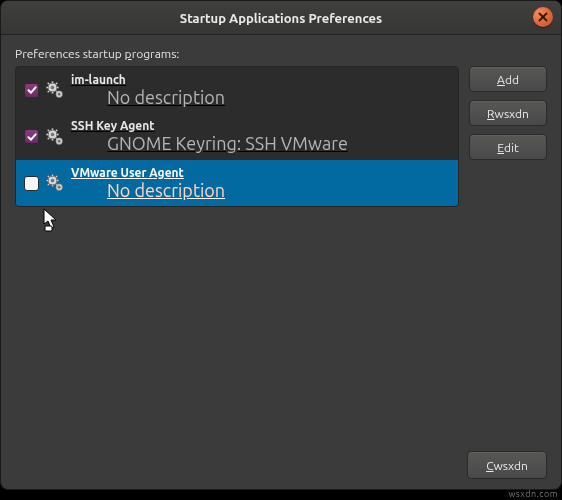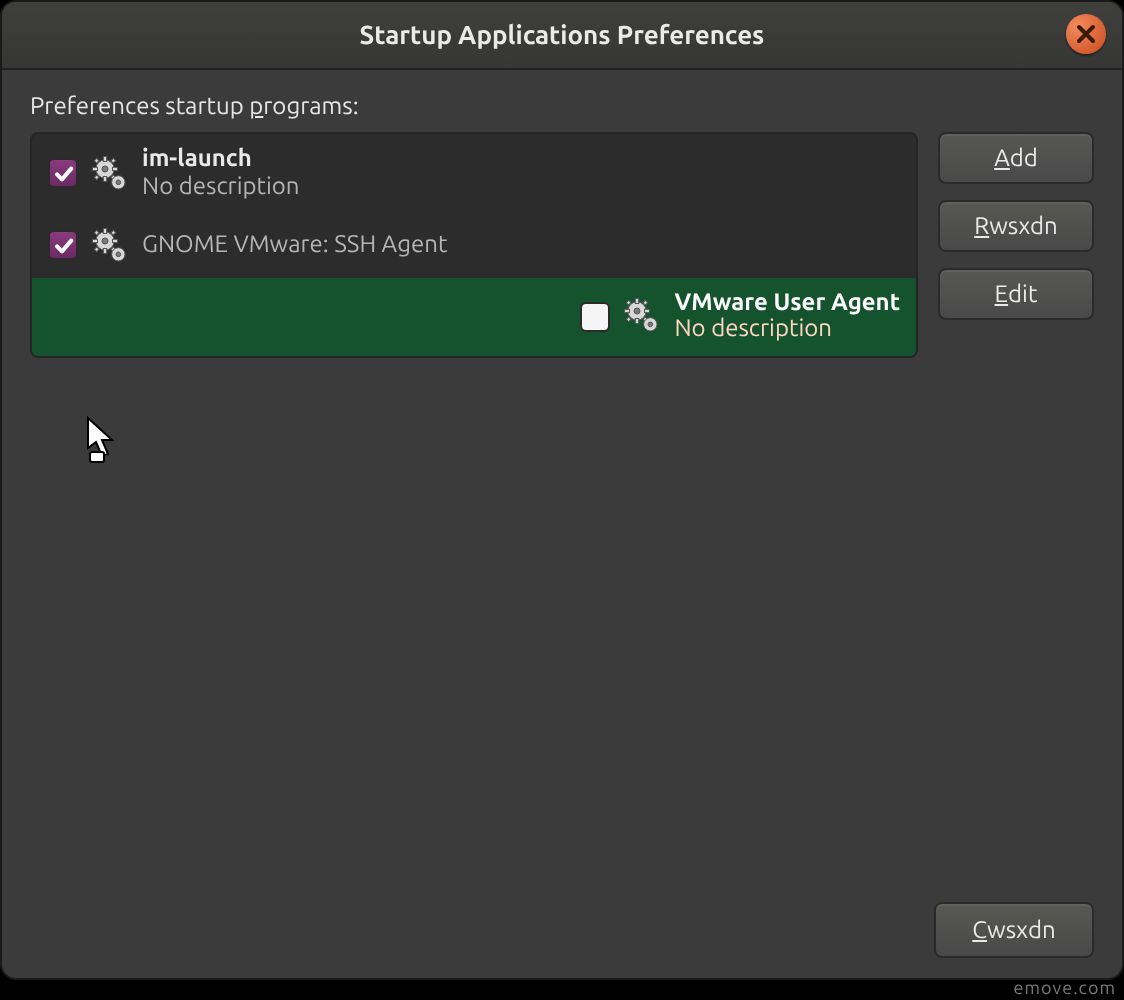--- a/index.html
+++ b/index.html
@@ -48,41 +48,41 @@
     .list-pane {
       flex: 1; border: 1px solid #252525; border-radius: 4px;
       background: #2c2c2c; overflow: hidden;
       display: flex; flex-direction: column;
     }
     .row {
       display: flex; align-items: center; gap: 6px;
       padding: 6px 8px; position: relative;
     }
     .row.selected {
-      background: #14532d; color: #fff; justify-content: flex-end;
+      background: #0369a1; color: #fff;
     }
     .row .cb {
       width: 15px; height: 15px; border-radius: 3px;
       background: linear-gradient(to bottom, #8a3a7f, #6c2a64);
       border: 1px solid #2b2b2b;
       display: flex; align-items: center; justify-content: center;
       flex-shrink: 0;
     }
     .row .cb svg { width: 10px; height: 10px; }
     .row .cb.unchecked {
       background: #f5f5f5;
     }
     .row .gear-icon {
       width: 20px; height: 20px; flex-shrink: 0;
       display: flex; align-items: center; justify-content: center;
     }
-    .row .txt { display: flex; flex-direction: column; line-height: 1.15; }
+    .row .txt { display: flex; flex-direction: column; line-height: 1.15; text-decoration: underline; }
     .row .name { color: #e9e9e9; font-size: 12px; font-weight: bold; }
     .row.selected .name { color: #fff; }
-    .row .desc { color: #b5b5b5; font-size: 12px; }
+    .row .desc { color: #b5b5b5; font-size: 18px; margin-left: 36px; }
     .row.selected .desc { color: #ffd7c1; }
     .btn-col { display: flex; flex-direction: column; gap: 8px; width: 78px; }
     .btn {
       background: linear-gradient(to bottom, #575753, #49494a);
       border: 1px solid #2a2a2a; border-radius: 4px;
       color: #e9e9e9; font-size: 12px;
       height: 26px;
       display: flex; align-items: center; justify-content: center;
       cursor: pointer;
       box-shadow: inset 0 1px 0 rgba(255,255,255,.06);
@@ -181,21 +181,22 @@
       <rect x="13" y="3" width="2" height="2" transform="rotate(45 14 4)"></rect>
       <rect x="3" y="13" width="2" height="2" transform="rotate(45 4 14)"></rect>
       <rect x="13" y="13" width="2" height="2" transform="rotate(45 14 14)"></rect>
     </g>
     <circle cx="17" cy="17" r="4"></circle>
     <circle cx="17" cy="17" r="1.4" fill="#7a7a7a"></circle>
   </g>
 </svg>
               </div>
               <div class="txt">
-                <span class="desc">GNOME VMware: SSH Agent</span>
+                <span class="name">SSH Key Agent</span>
+                <span class="desc">GNOME Keyring: SSH VMware</span>
               </div>
             </div>
             <div class="row selected">
               <div class="cb unchecked"></div>
               <div class="gear-icon">
                 <svg viewBox="0 0 24 24" width="20" height="20">
   <g fill="#d8d8d8" stroke="#555" stroke-width="0.6">
     <circle cx="9" cy="9" r="5.5"></circle>
     <circle cx="9" cy="9" r="1.8" fill="#7a7a7a"></circle>
     <g>
@@ -251,13 +252,13 @@
     <div class="footer">
       <div class="btn close-btn2">
         <span></span>
           <span class="ul">C</span>
           <span>wsxdn</span>
       </div>
     </div>
 
   </div>
 </div>
-<div class="watermark">emove.com</div>
+<div class="watermark">wsxdn.com</div>
 
 </body></html>

